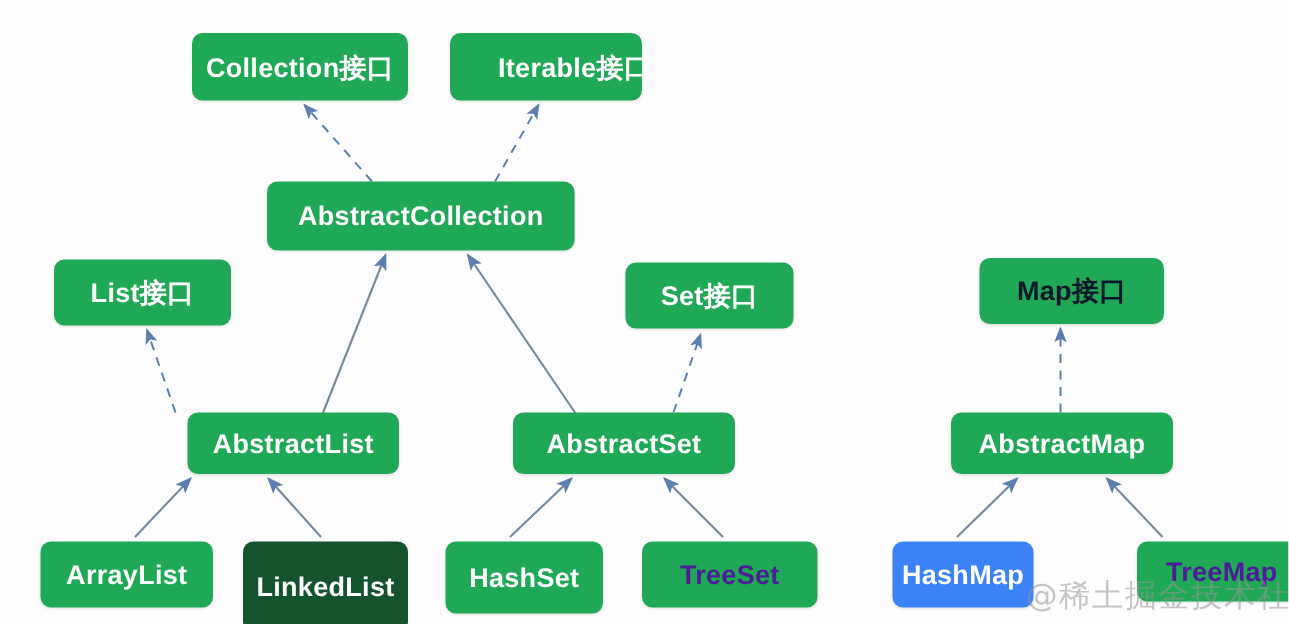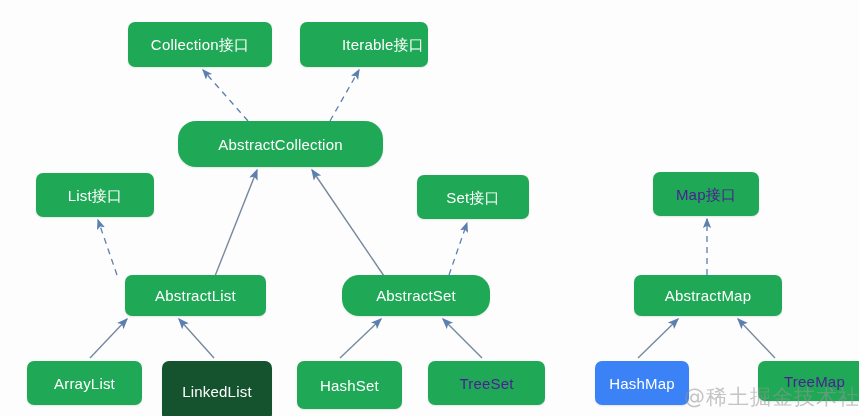--- a/index.html
+++ b/index.html
@@ -26,22 +26,22 @@
     pointer-events: none;
   }
   .node {
     position: absolute;
     background: #1fa855;
     color: #ffffff;
     border-radius: 7px;
     display: flex;
     align-items: center;
     justify-content: center;
-    font-size: 15px;
-    font-weight: 400;
+    font-size: 18px;
+    font-weight: 700;
     letter-spacing: 0.2px;
     line-height: 1;
     box-sizing: border-box;
     padding: 0 6px;
     box-shadow: 0 1px 2px rgba(0,0,0,0.10);
     z-index: 2;
     white-space: nowrap;
   }
   .watermark {
     position: absolute;
@@ -80,26 +80,26 @@
         <line x1="340" y1="358" x2="381" y2="319" stroke="#77899e" stroke-width="1.4" marker-end="url(#arrow-solid)"></line>
         <line x1="482" y1="358" x2="443" y2="319" stroke="#77899e" stroke-width="1.4" marker-end="url(#arrow-solid)"></line>
         <line x1="638" y1="358" x2="678" y2="319" stroke="#77899e" stroke-width="1.4" marker-end="url(#arrow-solid)"></line>
         <line x1="775" y1="358" x2="738" y2="319" stroke="#77899e" stroke-width="1.4" marker-end="url(#arrow-solid)"></line>
       </g>
   </svg>
 
   <div id="nodes-layer">
       <div class="node" style="left: 128px; top: 22px; width: 144px; height: 45px; background: rgb(31, 168, 85); color: rgb(255, 255, 255);">Collection接口</div>
       <div class="node" style="left: 300px; top: 22px; width: 128px; height: 45px; background: rgb(31, 168, 85); color: rgb(255, 255, 255); padding-left: 44px;">Iterable接口</div>
-      <div class="node" style="left: 178px; top: 121px; width: 205px; height: 46px; background: rgb(31, 168, 85); color: rgb(255, 255, 255); border-radius: 18px;">AbstractCollection</div>
+      <div class="node" style="left: 178px; top: 121px; width: 205px; height: 46px; background: rgb(31, 168, 85); color: rgb(255, 255, 255);">AbstractCollection</div>
       <div class="node" style="left: 36px; top: 173px; width: 118px; height: 44px; background: rgb(31, 168, 85); color: rgb(255, 255, 255);">List接口</div>
       <div class="node" style="left: 417px; top: 175px; width: 112px; height: 44px; background: rgb(31, 168, 85); color: rgb(255, 255, 255);">Set接口</div>
-      <div class="node" style="left: 653px; top: 172px; width: 106px; height: 44px; background: rgb(31, 168, 85); color: #4c1d95;">Map接口</div>
+      <div class="node" style="left: 653px; top: 172px; width: 123px; height: 44px; background: rgb(31, 168, 85); color: #0f172a;">Map接口</div>
       <div class="node" style="left: 81px; top: 275px; width: 141px; height: 41px; background: rgb(31, 168, 85); color: rgb(255, 255, 255); margin-left: 44px;">AbstractList</div>
-      <div class="node" style="left: 342px; top: 275px; width: 148px; height: 41px; background: rgb(31, 168, 85); color: rgb(255, 255, 255); border-radius: 17px;">AbstractSet</div>
+      <div class="node" style="left: 342px; top: 275px; width: 148px; height: 41px; background: rgb(31, 168, 85); color: rgb(255, 255, 255);">AbstractSet</div>
       <div class="node" style="left: 634px; top: 275px; width: 148px; height: 41px; background: rgb(31, 168, 85); color: rgb(255, 255, 255);">AbstractMap</div>
       <div class="node" style="left: 27px; top: 361px; width: 115px; height: 44px; background: rgb(31, 168, 85); color: rgb(255, 255, 255);">ArrayList</div>
       <div class="node" style="left: 162px; top: 361px; width: 110px; height: 60px; background: #14532d; color: rgb(255, 255, 255);">LinkedList</div>
       <div class="node" style="left: 297px; top: 361px; width: 105px; height: 48px; background: rgb(31, 168, 85); color: rgb(255, 255, 255);">HashSet</div>
       <div class="node" style="left: 428px; top: 361px; width: 117px; height: 44px; background: rgb(31, 168, 85); color: #4c1d95;">TreeSet</div>
       <div class="node" style="left: 595px; top: 361px; width: 94px; height: 44px; background: #3b82f6; color: rgb(255, 255, 255);">HashMap</div>
       <div class="node" style="left: 727px; top: 361px; width: 113px; height: 40px; background: rgb(31, 168, 85); color: #4c1d95; margin-left: 31px;">TreeMap</div>
     </div>
 
   <div class="watermark" style="left: 684px; top: 383px;">@稀土掘金技术社区</div>

